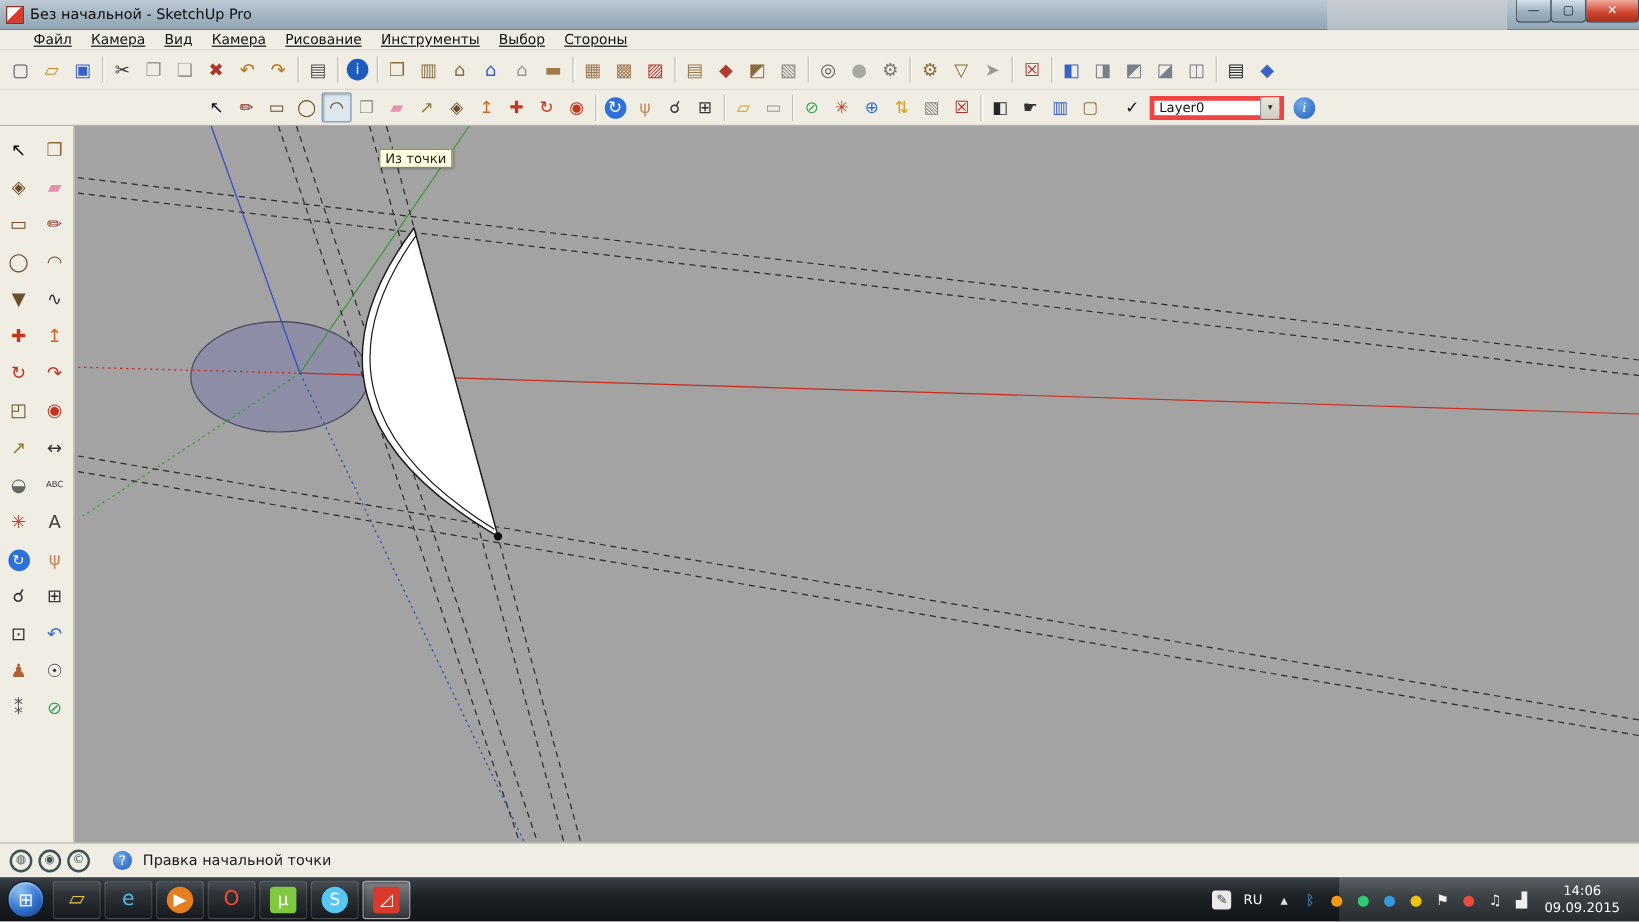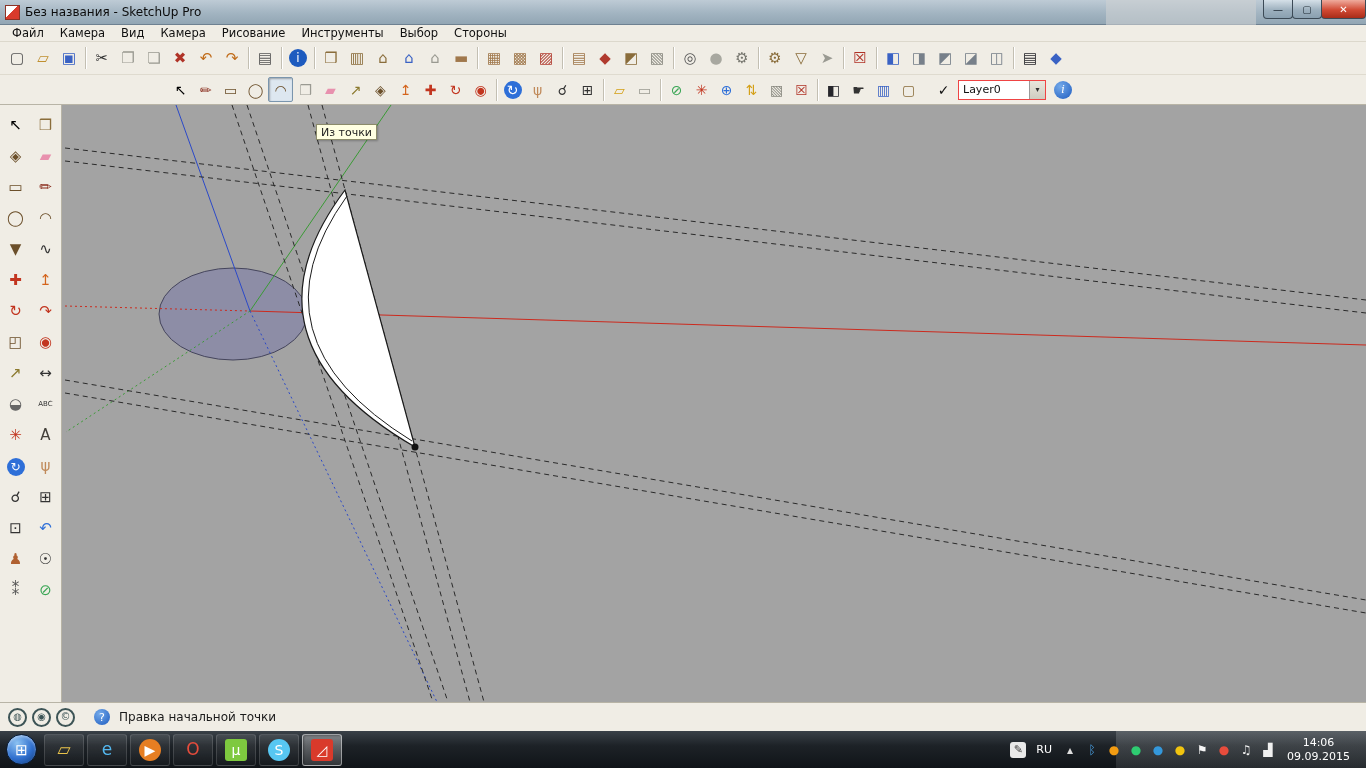--- a/index.html
+++ b/index.html
@@ -10,37 +10,37 @@
 
 .titlebar{height:25px;background:linear-gradient(#becbd5,#a2b4c1 55%,#92a6b4);border-bottom:1px solid #6e8191;display:flex;align-items:center;padding:0 5px;position:relative;flex:0 0 25px;}
 .titlebar .glare{position:absolute;right:110px;top:0;width:150px;height:25px;background:rgba(205,208,210,.6);}
 .app-logo{width:15px;height:15px;margin-right:5px;border:1px solid #8a3226;background:linear-gradient(135deg,#ffffff 45%,#d93a2b 45%);}
 .title-text{font-size:12px;color:#0c0c0c;}
 .win-controls{position:absolute;right:0;top:0;display:flex;z-index:2;}
 .win-btn{width:30px;height:19px;margin-left:-1px;border:1px solid #3c4a56;border-top:none;border-radius:0 0 4px 4px;background:linear-gradient(#d5e0e8,#9db0be 55%,#8aa0b0);color:#1c2730;font-size:10px;display:flex;align-items:center;justify-content:center;}
 .win-btn.close{width:45px;background:linear-gradient(#efab9d,#d14a34 55%,#a92c18);color:#fff;}
 
 
-.menubar{height:17px;background:#f0ede5;border-bottom:1px solid #dcd8cc;display:flex;align-items:flex-start;padding-left:4px;flex:0 0 17px;}
+.menubar{height:17px;background:#f0ede5;border-bottom:1px solid #dcd8cc;display:flex;align-items:flex-start;padding-left:20px;flex:0 0 17px;text-decoration:underline;}
 .menu-item{padding:1px 8px;font-size:11.5px;color:#101010;}
 
 
 .toolbar{background:#f0ede5;display:flex;align-items:center;}
 .tb1{height:33px;padding:2px 4px;border-bottom:1px solid #dfdbcf;flex:0 0 33px;}
 .tb2{height:30px;padding:1px 4px 1px 168px;border-bottom:1px solid #b8b4a6;flex:0 0 30px;}
 .icon-row{display:flex;align-items:center;}
 .tbtn{width:26px;height:26px;display:flex;align-items:center;justify-content:center;border:1px solid transparent;border-radius:2px;flex:0 0 auto;}
 .tb2 .tbtn{width:25px;height:25px;}
 .glyph{font-size:15px;line-height:1;}
 .tb2 .glyph{font-size:14px;}
 .tbtn.active{background:#dde7f0;border:1px solid #7a95ad;box-shadow:inset 1px 1px 2px rgba(0,0,0,.3);}
 .chip{display:inline-flex;align-items:center;justify-content:center;width:18px;height:18px;border-radius:3px;font-size:12px;color:#fff;}
 .tsep{width:1px;height:22px;background:#c3bfb2;box-shadow:1px 0 0 #fff;margin:0 3px;flex:0 0 1px;}
 .layer-check{margin-left:10px;}
-.layer-select{width:88px;height:20px;background:#fff;border:1px solid #ef4444;display:inline-flex;align-items:center;justify-content:space-between;padding:0 0 0 4px;font-size:11px;margin:0 8px 0 2px;}
+.layer-select{width:112px;height:20px;background:#fff;border:4px solid #ef4444;display:inline-flex;align-items:center;justify-content:space-between;padding:0 0 0 4px;font-size:11px;margin:0 8px 0 2px;}
 .dd-arrow{width:16px;height:18px;background:linear-gradient(#e9e6dd,#cfccc0);border-left:1px solid #999;display:flex;align-items:center;justify-content:center;font-size:8px;color:#333;}
 .info-circle{width:18px;height:18px;border-radius:50%;background:radial-gradient(circle at 35% 30%,#74aaea,#1d5bbf);color:#fff;font-size:11px;font-family:"DejaVu Serif",serif;font-style:italic;display:flex;align-items:center;justify-content:center;}
 
 
 .workspace{display:flex;flex:0 0 597px;height:597px;}
 .palette{width:62px;background:#f0ede5;border-right:1px solid #b8b4a6;display:grid;grid-template-columns:repeat(2,27px);gap:4px 3px;justify-content:center;align-content:start;padding-top:7px;}
 .palette .tbtn{width:27px;height:27px;}
 .canvas{position:relative;flex:1;background:#ccd6d5;overflow:hidden;}
 .canvas svg{position:absolute;left:0;top:0;width:100%;height:100%;display:block;}
 .tooltip{position:absolute;left:254px;top:19px;height:16px;line-height:15px;padding:0 4px;background:#ffffe1;border:1px solid #8b8b6a;font-size:11px;color:#222;box-shadow:1px 1px 2px rgba(0,0,0,.25);white-space:nowrap;}
@@ -73,21 +73,21 @@
 .clock{color:#fff;font-size:11px;line-height:1.25;text-align:center;padding:0 10px 0 6px;}
 </style>
 </head>
 <body>
 
 <div class="screen">
 
   <div class="titlebar">
     <span class="glare"></span>
     <span class="app-logo"></span>
-    <span class="title-text">Без названия - SketchUp Pro</span>
+    <span class="title-text">Без начальной - SketchUp Pro</span>
     <span class="win-controls">
       <span class="win-btn">—</span>
       <span class="win-btn">▢</span>
       <span class="win-btn close">✕</span>
     </span>
   </div>
 
   <div class="menubar">
       <span class="menu-item">Файл</span>
       <span class="menu-item">Камера</span>

